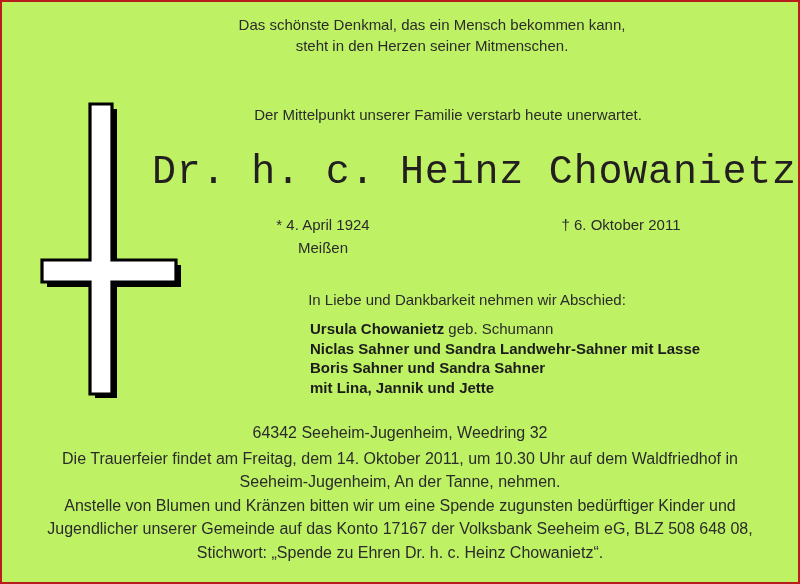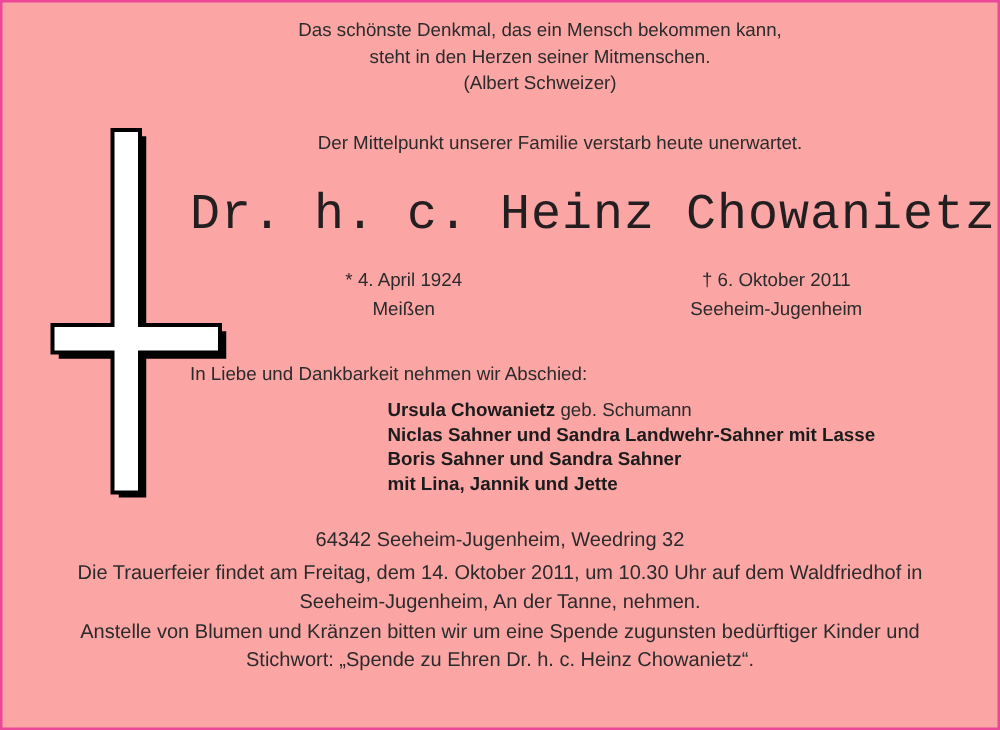--- a/index.html
+++ b/index.html
@@ -10,22 +10,22 @@
   }
   body {
     font-family: "Liberation Sans", sans-serif;
   }
 
   .notice-card {
     position: relative;
     width: 800px;
     height: 584px;
     box-sizing: border-box;
-    background: #fca5a5;
-    border: 2px solid #ec4899;
+    background: #bef264;
+    border: 2px solid #b91c1c;
     overflow: hidden;
   }
 
   
   .upper {
     position: relative;
     height: 415px;
   }
 
   
@@ -96,21 +96,21 @@
     text-align: center;
   }
   .dates .place { display: block; }
 
   
   .farewell-intro {
     position: absolute;
     left: 150px;
     top: 288px;
     width: 630px;
-    text-align: left;
+    text-align: center;
     color: #2b2b2b;
     font-size: 15px;
     line-height: 20px;
   }
   .survivors {
     position: absolute;
     left: 308px;
     top: 317px;
     color: #1c1c1c;
     font-size: 15px;
@@ -144,21 +144,20 @@
 </head>
 <body>
 
 <div class="notice-card">
 
   <div class="upper">
 
     <div class="epigraph">
       <div>Das schönste Denkmal, das ein Mensch bekommen kann,</div>
       <div>steht in den Herzen seiner Mitmenschen.</div>
-      <div>(Albert Schweizer)</div>
     </div>
 
     <div class="cross-wrap">
       <svg width="160" height="300" viewBox="0 0 160 300" aria-hidden="true">
 
         <path d="M64 6 L86 6 L86 162 L150 162 L150 184 L86 184 L86 296 L64 296 L64 184 L16 184 L16 162 L64 162 Z" transform="translate(5,5)" fill="#000000"></path>
 
         <path d="M64 6 L86 6 L86 162 L150 162 L150 184 L86 184 L86 296 L64 296 L64 184 L16 184 L16 162 L64 162 Z" fill="#ffffff" stroke="#000000" stroke-width="3.2" stroke-linejoin="miter"></path>
       </svg>
     </div>
@@ -167,21 +166,20 @@
 
     <div class="deceased-name">Dr. h. c. Heinz Chowanietz</div>
 
     <div class="dates">
       <div class="col">
         <span>* 4. April 1924</span>
         <span class="place">Meißen</span>
       </div>
       <div class="col">
         <span>† 6. Oktober 2011</span>
-        <span class="place">Seeheim-Jugenheim</span>
       </div>
     </div>
 
     <div class="farewell-intro">In Liebe und Dankbarkeit nehmen wir Abschied:</div>
 
     <div class="survivors">
       <div>
         <span>Ursula Chowanietz</span><span class="plain"> geb. Schumann</span>
       </div>
       <div>
@@ -195,16 +193,17 @@
       </div>
     </div>
 
   </div>
 
   <div class="lower">
     <p class="spaced">64342 Seeheim-Jugenheim, Weedring 32</p>
     <p>Die Trauerfeier findet am Freitag, dem 14. Oktober 2011, um 10.30 Uhr auf dem Waldfriedhof in</p>
     <p>Seeheim-Jugenheim, An der Tanne, nehmen.</p>
     <p>Anstelle von Blumen und Kränzen bitten wir um eine Spende zugunsten bedürftiger Kinder und</p>
+    <p>Jugendlicher unserer Gemeinde auf das Konto 17167 der Volksbank Seeheim eG, BLZ 508 648 08,</p>
     <p>Stichwort: „Spende zu Ehren Dr. h. c. Heinz Chowanietz“.</p>
   </div>
 
 </div>
 
 </body></html>

